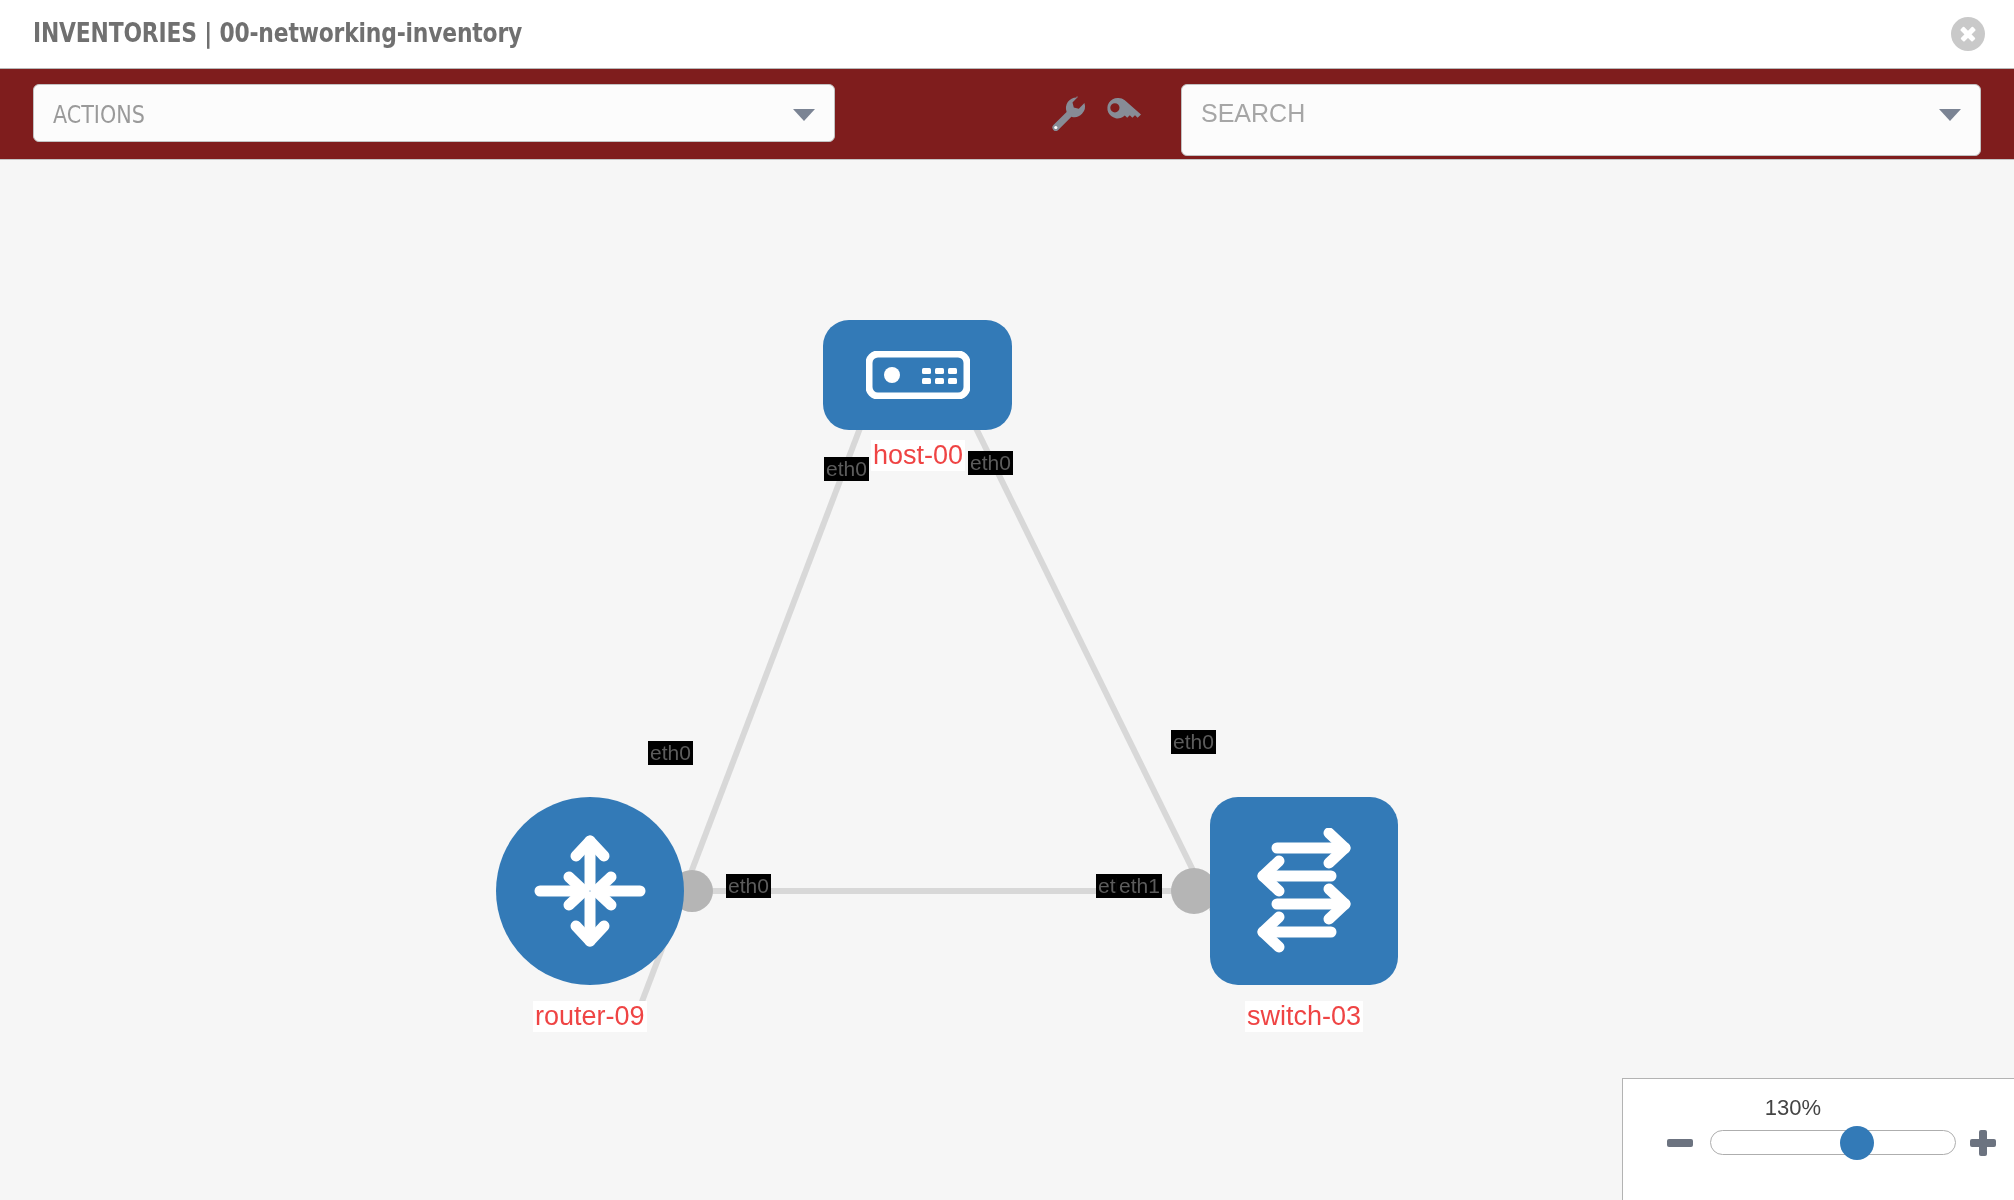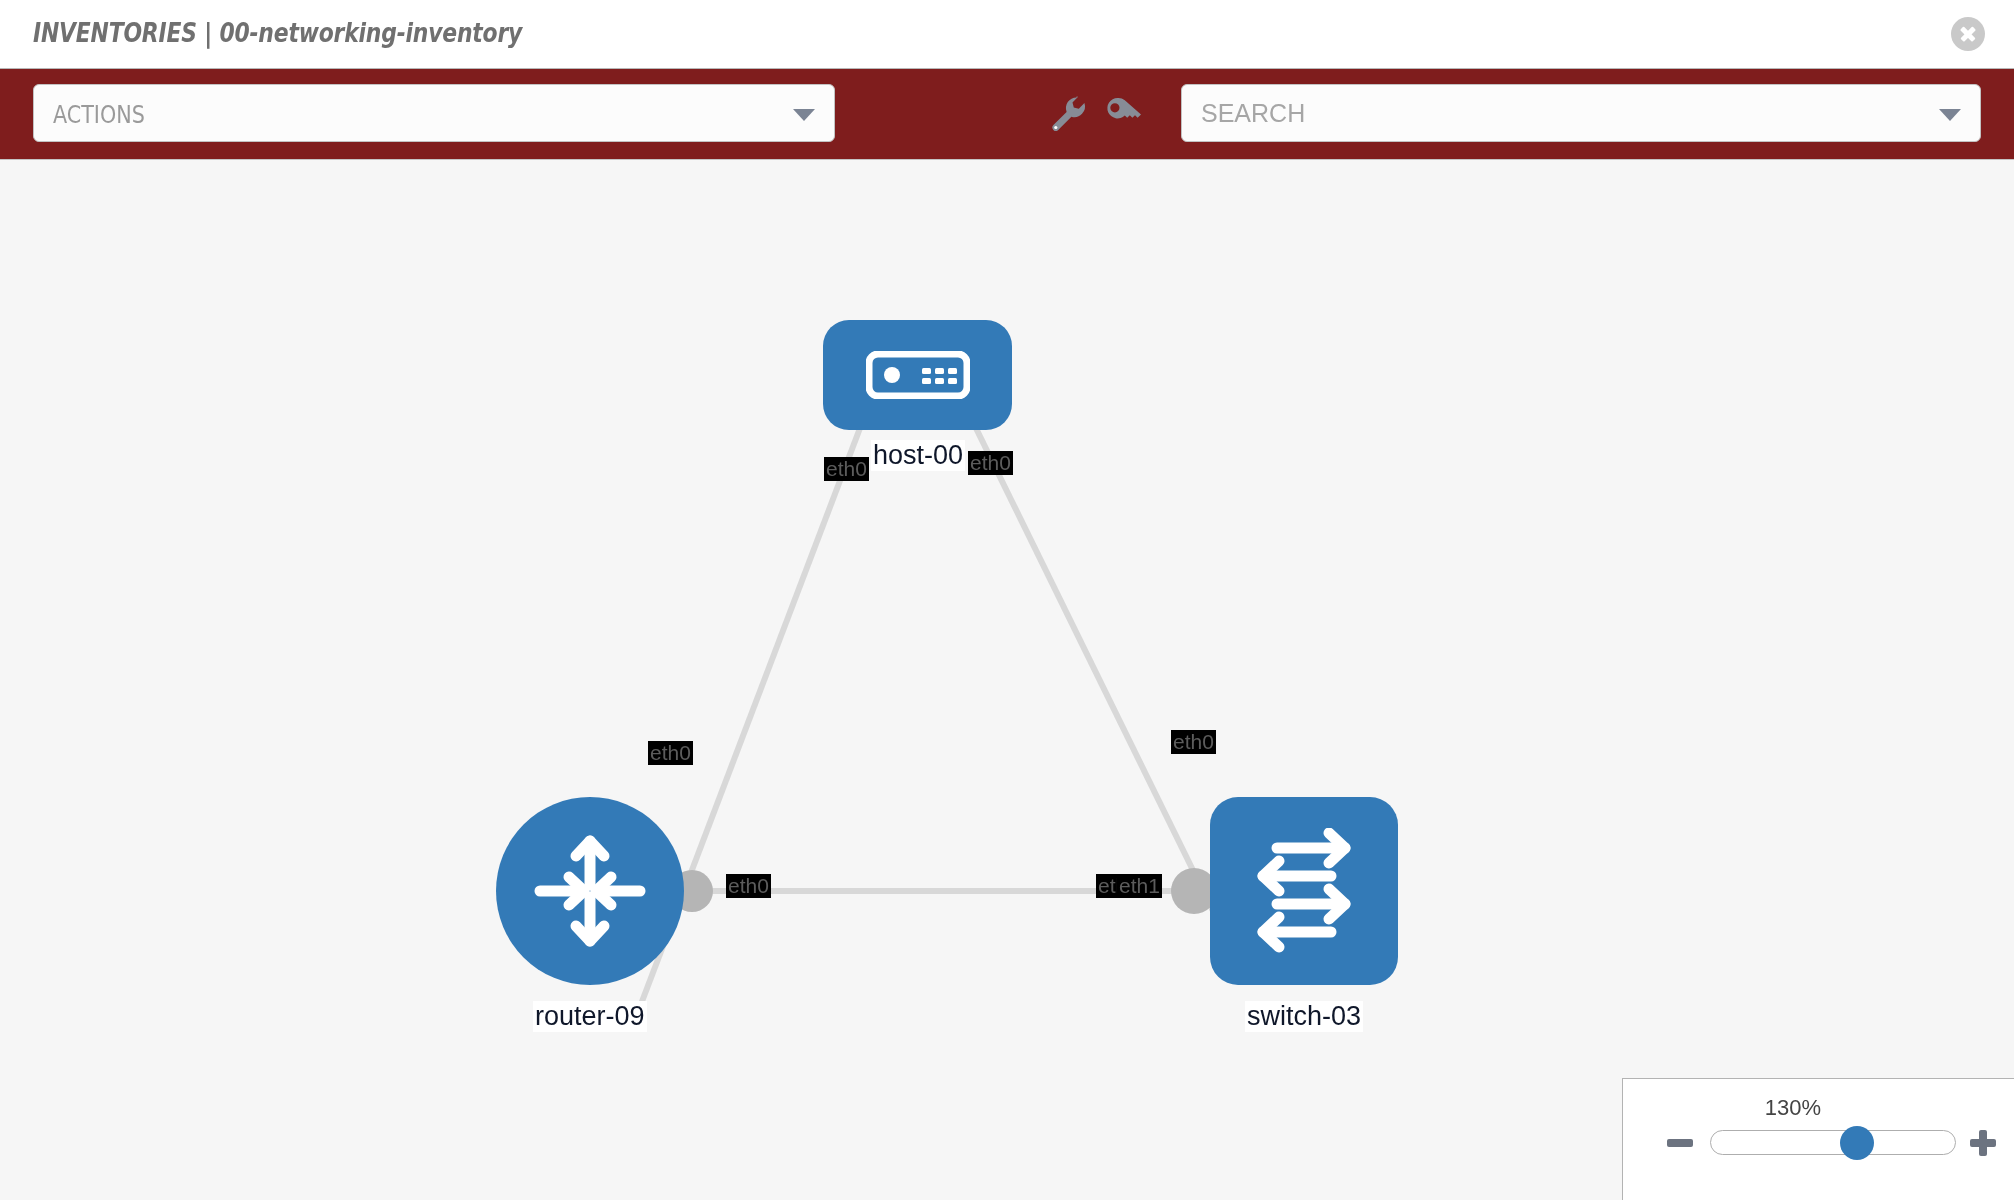--- a/index.html
+++ b/index.html
@@ -20,21 +20,20 @@
   }
 
   
   .header {
     position: absolute;
     top: 0; left: 0;
     width: 2014px;
     height: 69px;
     background: #ffffff;
     border-bottom: 1px solid #b7b7b7;
-    font-style: italic;
   }
 
   .page-title {
     position: absolute;
     left: 33px;
     top: 17px;
     font-family: "Liberation Sans Narrow", "DejaVu Sans Condensed", "Liberation Sans", sans-serif;
     font-size: 27px;
     font-weight: bold;
     color: #707070;
@@ -118,21 +117,21 @@
   }
   .icon-btn svg { display: block; width: 44px; height: 44px; }
   #wrench-btn { left: 1044px; }
   #key-btn    { left: 1100px; }
 
   .search-select {
     position: absolute;
     left: 1181px;
     top: 15px;
     width: 800px;
-    height: 58px;
+    height: 72px;
     background: #fcfcfc;
     border: 1px solid #c2c2c2;
     border-radius: 6px;
   }
   .search-select .label {
     position: absolute;
     left: 19px;
     top: 14px;
     font-size: 25px;
     color: #a6a6a6;
@@ -183,21 +182,21 @@
   }
   #node-switch .node-shape {
     left: 0; top: 0;
     width: 188px; height: 188px;
     border-radius: 28px;
   }
 
   .node-label {
     position: absolute;
     font-size: 27px;
-    color: #0f172a;
+    color: #ef4444;
     background: #ffffff;
     white-space: nowrap;
     padding: 0 2px;
     line-height: 1.15;
   }
 
   .edge-label {
     position: absolute;
     font-size: 21px;
     color: #5c5c5c;

